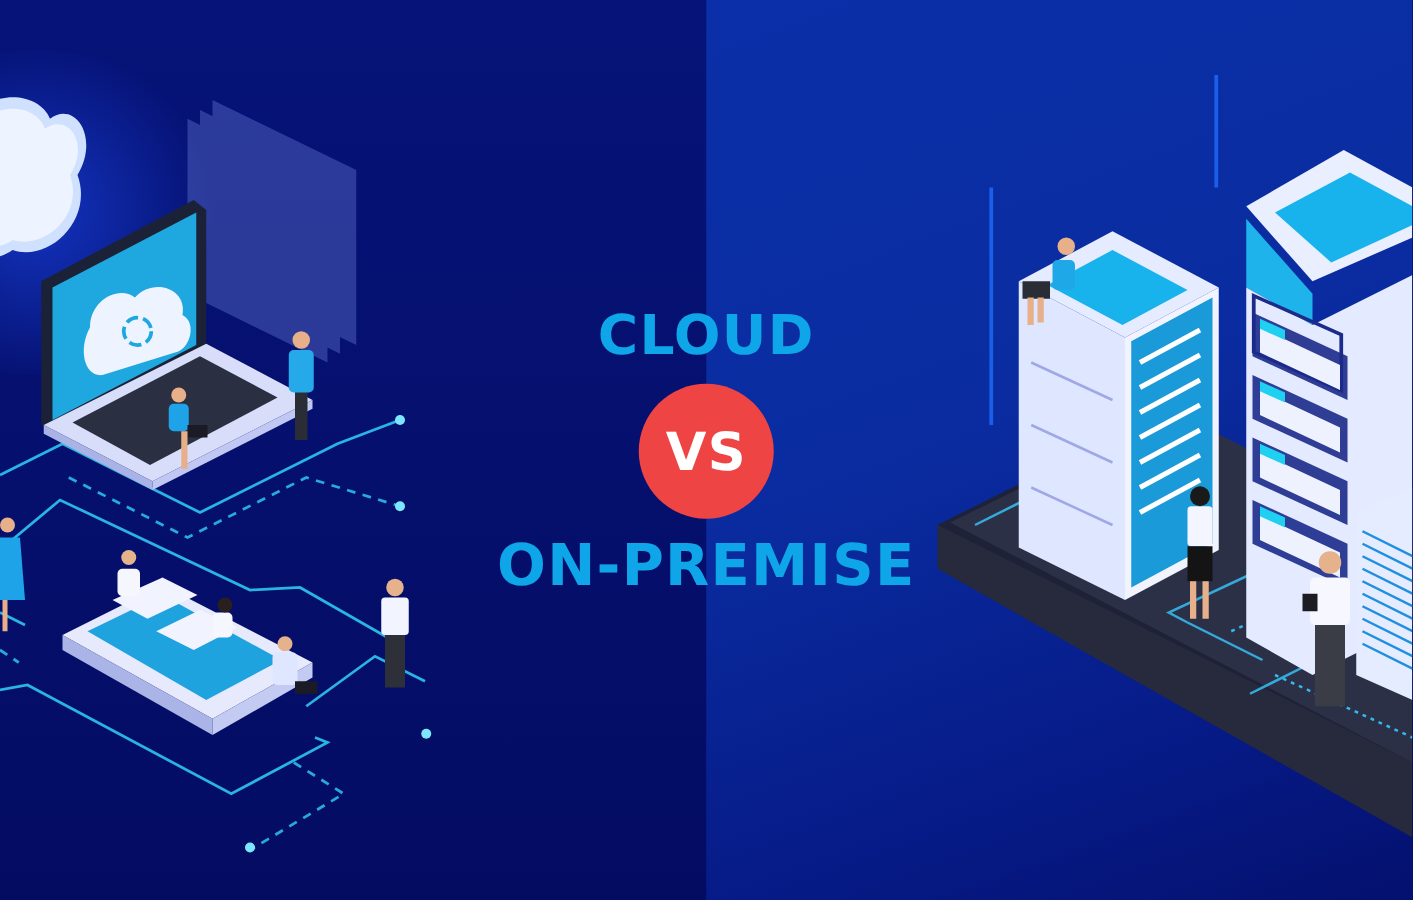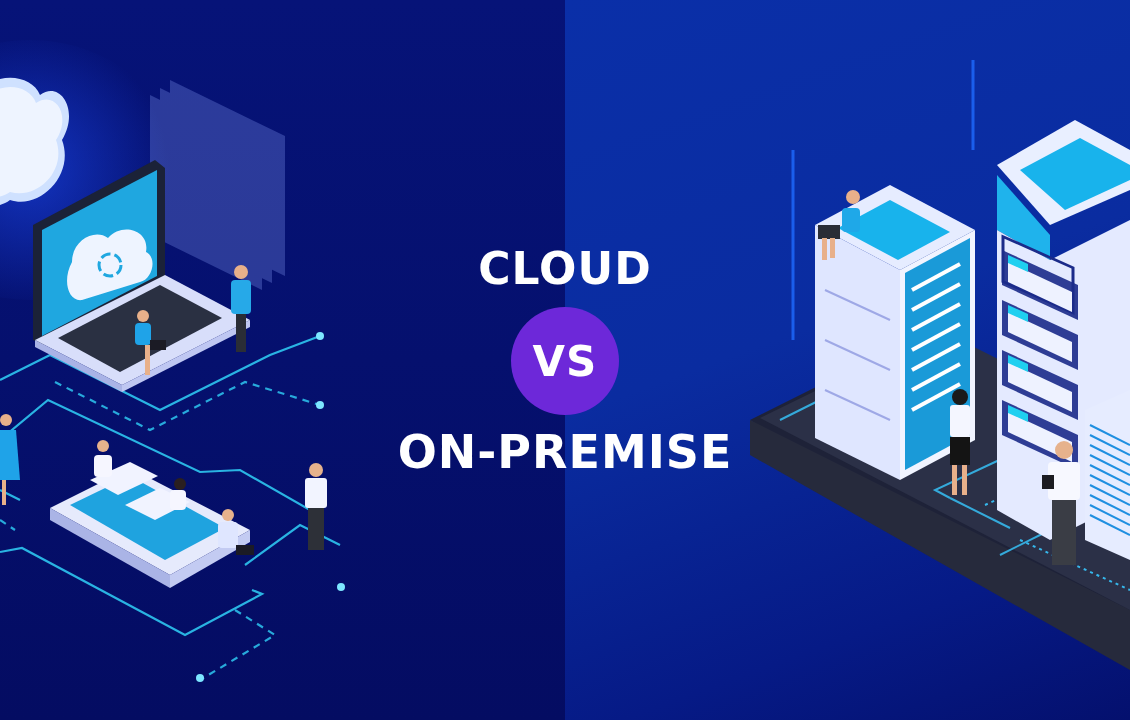--- a/index.html
+++ b/index.html
@@ -2,24 +2,24 @@
 <html><head>
 <meta charset="utf-8">
 <style>
   html,body{margin:0;padding:0;}
   body{width:1130px;height:720px;overflow:hidden;position:relative;background:#040f6a;font-family:"DejaVu Sans","Liberation Sans",sans-serif;}
   .panel{position:absolute;top:0;height:720px;overflow:hidden;}
   .left{left:0;width:565px;background:linear-gradient(180deg,#061378 0%,#05106e 50%,#040c62 100%);}
   .right{left:565px;width:565px;background:linear-gradient(160deg,#0a2fa8 0%,#0a2ca0 45%,#061a86 80%,#04106e 100%);}
   .glow{position:absolute;border-radius:50%;pointer-events:none;}
   svg{position:absolute;left:0;top:0;}
-  .title{position:absolute;left:0;width:1130px;text-align:center;color:#ffffff;font-family:"DejaVu Sans","Liberation Sans",sans-serif;font-weight:bold;letter-spacing:1px;}
+  .title{position:absolute;left:0;width:1130px;text-align:center;color:#0ea5e9;font-family:"DejaVu Sans","Liberation Sans",sans-serif;font-weight:bold;letter-spacing:1px;}
   .t-cloud{top:243px;font-size:44px;left:0;}
   .t-onprem{top:425px;font-size:46px;}
-  .vs-circle{position:absolute;left:511px;top:307px;width:108px;height:108px;border-radius:50%;background:#6d28d9;display:flex;align-items:center;justify-content:center;}
+  .vs-circle{position:absolute;left:511px;top:307px;width:108px;height:108px;border-radius:50%;background:#ef4444;display:flex;align-items:center;justify-content:center;}
   .vs-text{color:#fff;font-weight:bold;font-size:42px;font-family:"DejaVu Sans","Liberation Sans",sans-serif;letter-spacing:1px;}
 </style>
 </head>
 <body>
 
 <div class="panel left">
   <div class="glow" style="left:-120px;top:40px;width:300px;height:260px;background:radial-gradient(circle,rgba(30,80,255,0.55) 0%,rgba(20,60,220,0) 70%);"></div>
   <svg width="565" height="720" viewBox="0 0 565 720">
 
     <g stroke="#2ec6f0" stroke-width="2.2" fill="none" opacity="0.9">

